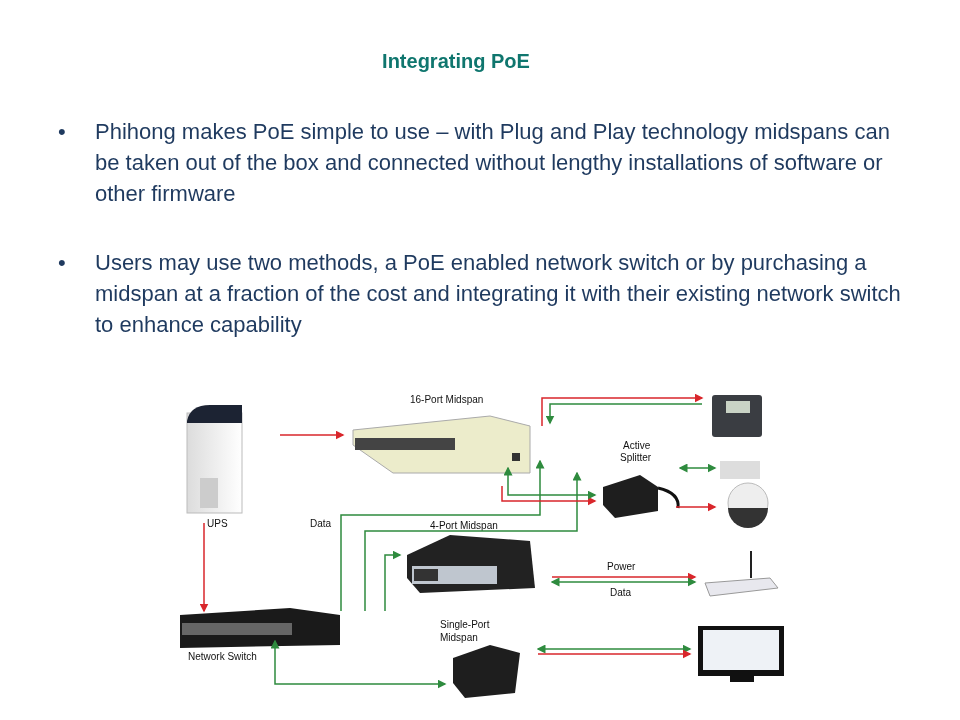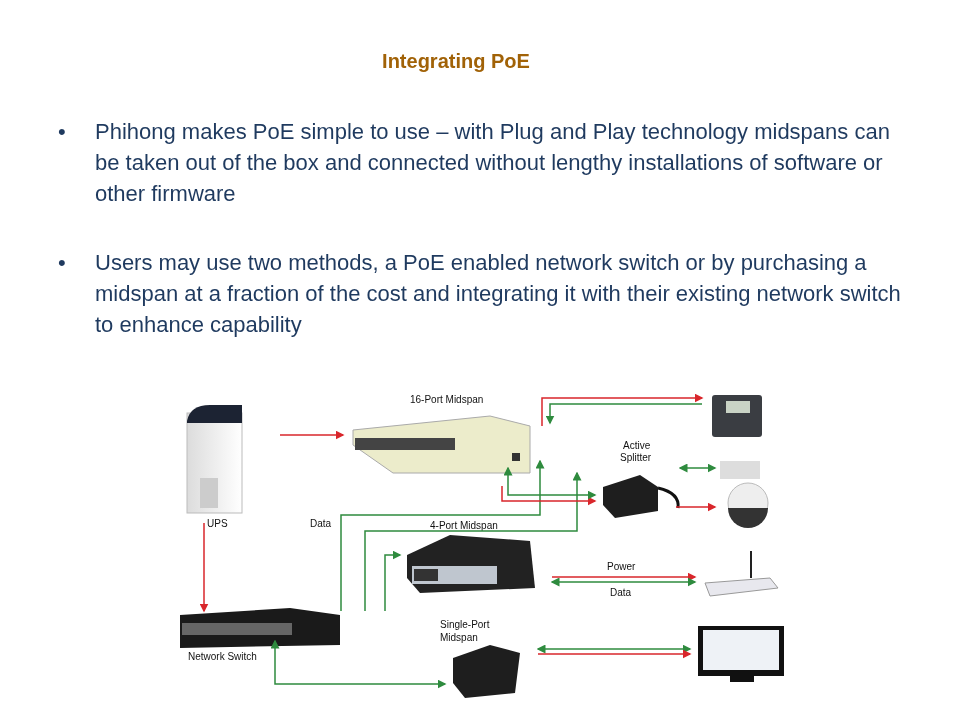--- a/index.html
+++ b/index.html
@@ -1,17 +1,17 @@
 <!DOCTYPE html>
 <html><head>
 <meta charset="utf-8">
 <style>
   html, body { margin:0; padding:0; background:#ffffff; }
   body { width:960px; height:720px; position:relative; overflow:hidden; font-family:"Liberation Sans", sans-serif; }
-  .title { position:absolute; left:0; width:912px; top:50px; text-align:center; font-weight:bold; font-size:20px; color:#a16207; }
+  .title { position:absolute; left:0; width:912px; top:50px; text-align:center; font-weight:bold; font-size:20px; color:#0f766e; }
   .bullets { position:absolute; left:58px; top:116px; width:860px; color:#1f3a5f; font-size:22px; line-height:31px; }
   .bullet { position:relative; padding-left:37px; margin-bottom:38px; }
   .bullet .dot { position:absolute; left:0; top:0; }
   .diagram { position:absolute; left:160px; top:383px; width:640px; height:325px; }
   .lbl { font-family:"Liberation Sans", sans-serif; font-size:10px; fill:#111; }
 </style>
 </head>
 <body>
 
 <div class="title">Integrating PoE</div>

